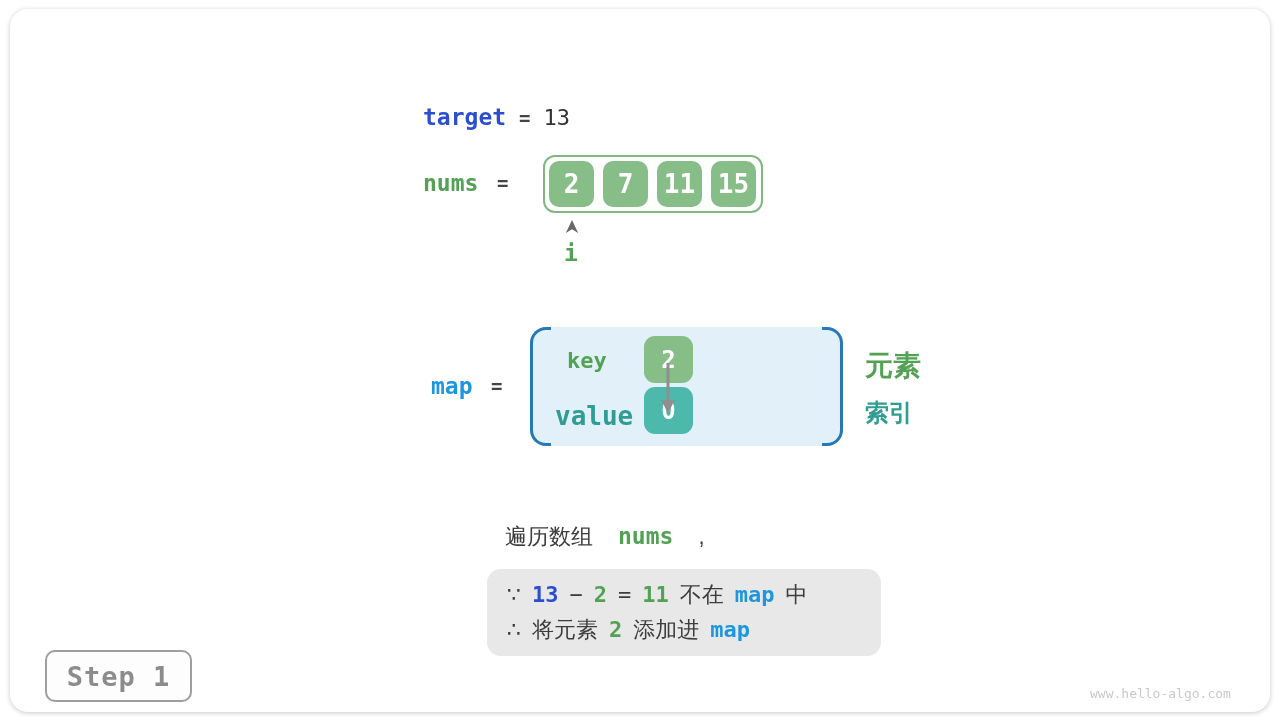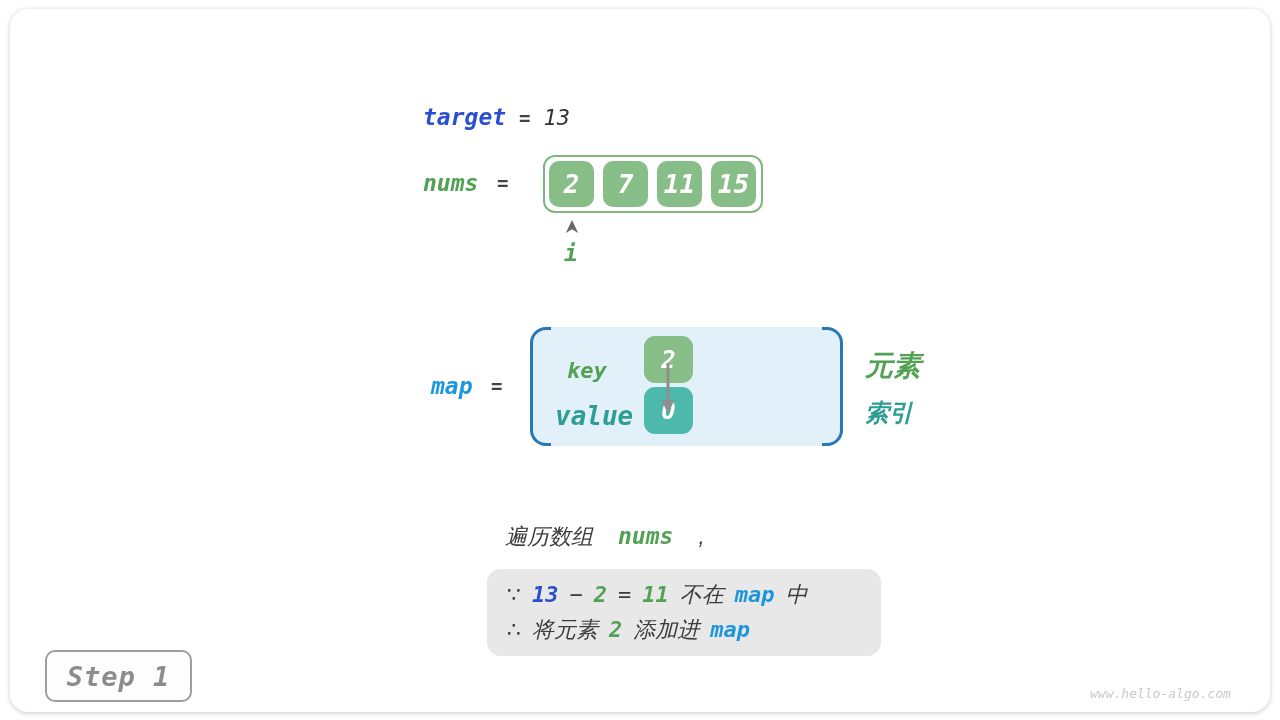--- a/index.html
+++ b/index.html
@@ -7,21 +7,21 @@
     --green_text:#52a154; --green_fill:#87bd87; --green_border:#7fb87f;
     --teal_text:#2f9d93; --teal_fill:#4db9ad;
     --map_fill:#e1f0f9; --map_bracket:#2878b6;
     --text_dark:#3d3d3d; --gray_arrow:#8a8a8a;
     --reason_fill:#e8e8e8; --step_gray:#8c8c8c; --step_border:#9e9e9e;
     --watermark_gray:#c9c9c9;
   }
   *{margin:0;padding:0;box-sizing:border-box;}
   html,body{width:1280px;height:720px;background:#fff;overflow:hidden;
     font-family:"Liberation Sans","DejaVu Sans",sans-serif;color:var(--text_dark);}
-  .canvas{position:relative;width:1280px;height:720px;font-style:italic;}
+  .canvas{position:relative;width:1280px;height:720px;}
   .card{position:absolute;left:10px;top:9px;width:1260px;height:703px;
     background:#fff;border-radius:18px;box-shadow:0 1px 5px rgba(0,0,0,.22);}
   .abs{position:absolute;}
   .code{font-family:"DejaVu Sans Mono","Liberation Mono",monospace;font-weight:bold;}
   .mono{font-family:"DejaVu Sans Mono","Liberation Mono",monospace;}
   .blue{color:var(--blue_keyword);}
   .bblue{color:var(--blue_map);}
   .green{color:var(--green_text);}
   .teal{color:var(--teal_text);}
   .dark{color:var(--text_dark);}
@@ -45,21 +45,21 @@
 
   
   .map-label{left:421px;top:364px;font-size:23px;}
   .map-eq{left:481px;top:366px;font-size:19px;font-weight:bold;color:#444;}
   .map-box{left:520px;top:318px;width:313px;height:119px;background:var(--map_fill);
     border-radius:16px;}
   .map-box::before,.map-box::after{content:"";position:absolute;top:0;bottom:0;width:18px;
     border:3px solid var(--map_bracket);}
   .map-box::before{left:0;border-right:none;border-radius:16px 0 0 16px;}
   .map-box::after{right:0;border-left:none;border-radius:0 16px 16px 0;}
-  .key-label{left:37px;top:31px;font-size:22px;position:absolute;}
+  .key-label{left:37px;top:21px;font-size:22px;position:absolute;}
   .value-label{left:25px;top:74px;font-size:26px;position:absolute;}
   .kv-box{position:absolute;width:49px;height:47px;border-radius:11px;color:#fff;
     font-family:"DejaVu Sans Mono","Liberation Mono",monospace;font-weight:bold;font-size:24px;
     display:flex;align-items:center;justify-content:center;}
   .key-box{left:114px;top:9px;background:var(--green_fill);}
   .value-box{left:114px;top:60px;background:var(--teal_fill);}
   .kv-arrow{left:648px;top:352px;line-height:0;z-index:3;}
   .element-label{left:855px;top:338px;font-size:28px;font-weight:bold;}
   .index-label{left:855px;top:388px;font-size:24px;font-weight:bold;}
 

